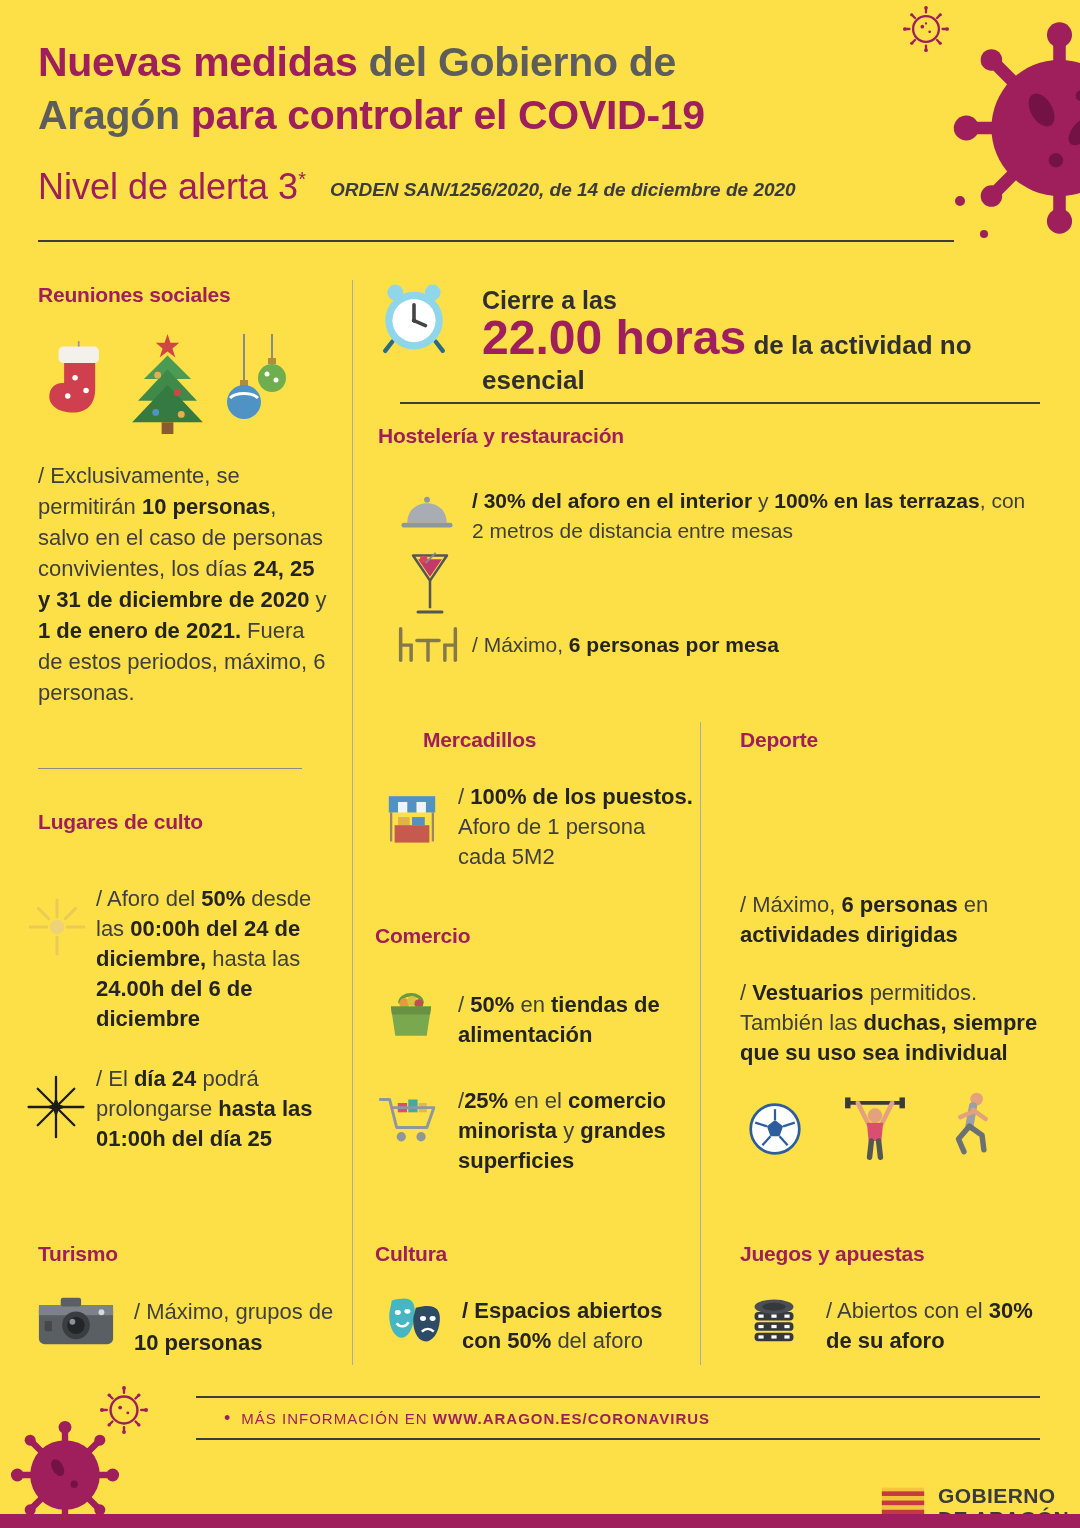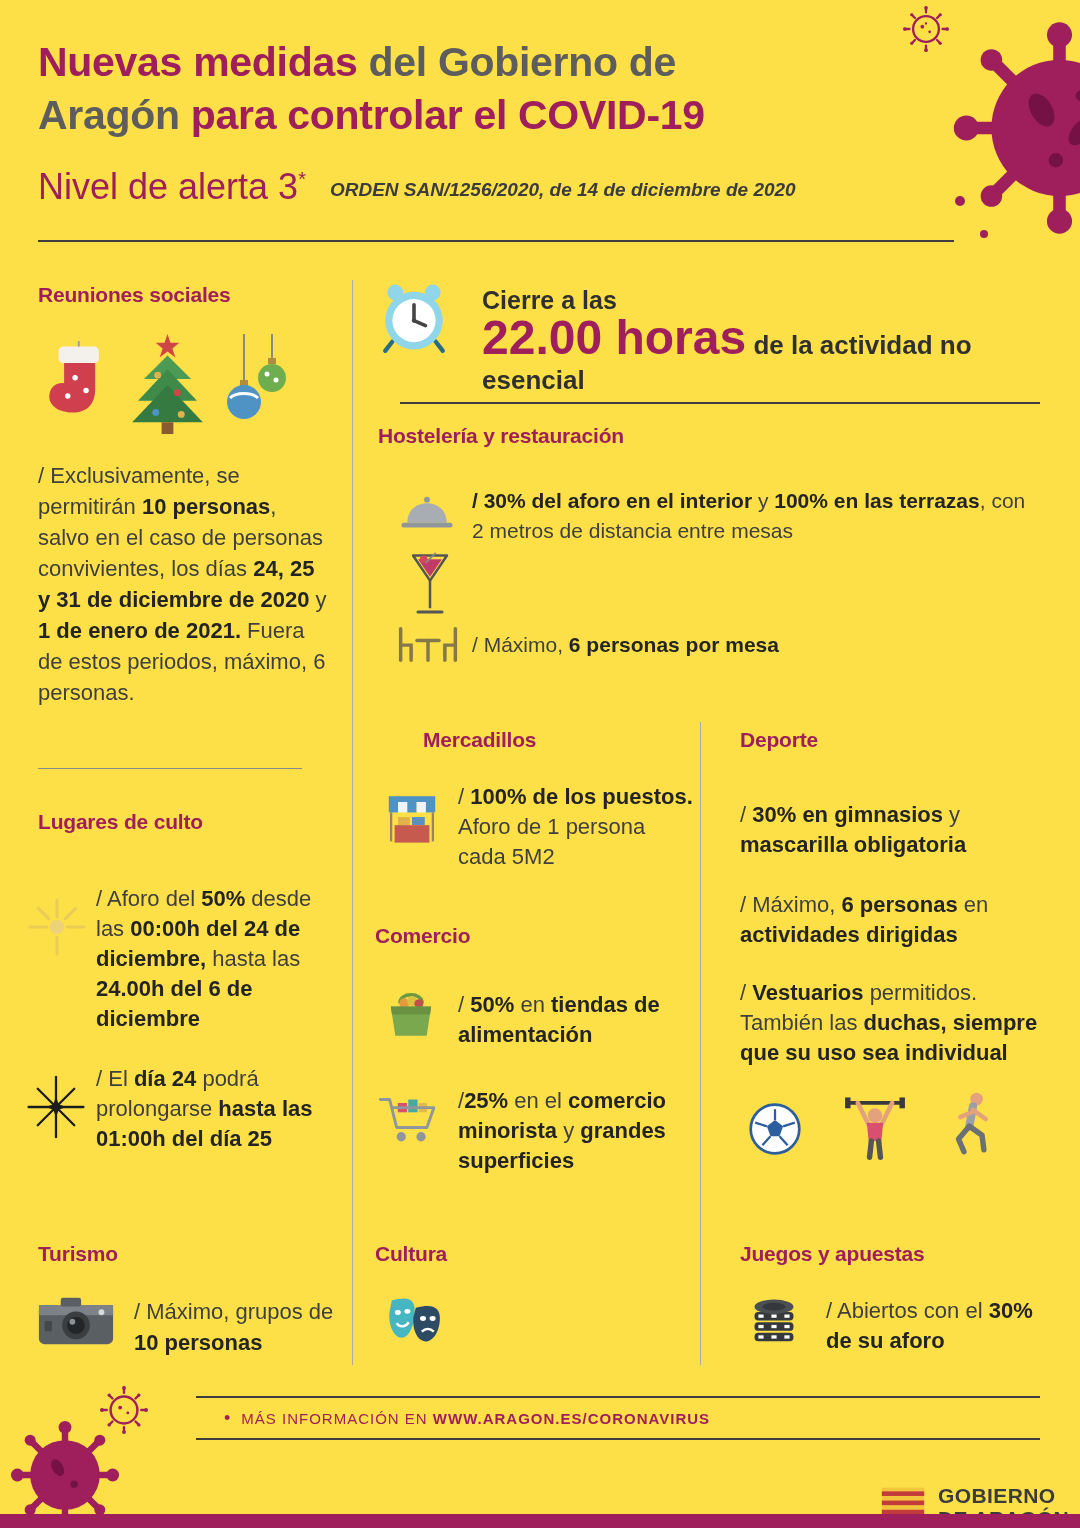--- a/index.html
+++ b/index.html
@@ -300,21 +300,20 @@
         <rect x="52" y="14" width="16" height="22" fill="#47a8a0"></rect>
         <rect x="70" y="20" width="14" height="16" fill="#e0b84e"></rect>
       <path d="M4 14 H20 L32 62 H84 L96 28 H26" fill="none" stroke="#8f969c" stroke-width="5" stroke-linecap="round" stroke-linejoin="round"></path>
       <circle cx="40" cy="78" r="8" fill="#8f969c"></circle>
         <circle cx="74" cy="78" r="8" fill="#8f969c"></circle>
     </svg>
   </div>
   <p class="abs body-text" style="left:458px; top:1086px; width:248px; line-height:30px;"><span>/</span><span class="b">25%</span><span> en el </span><span class="b">comercio minorista</span><span> y </span><span class="b">grandes superficies</span></p>
 
   <h2 class="abs h-section" style="left:740px; top:728px;">Deporte</h2>
-  <p class="abs body-text" style="left:740px; top:800px; width:298px; line-height:30px;"><span>/ </span><span class="b">30% en gimnasios</span><span> y </span><span class="b">mascarilla obligatoria</span></p>
   <p class="abs body-text" style="left:740px; top:890px; width:298px; line-height:30px;"><span>/ Máximo, </span><span class="b">6 personas</span><span> en </span><span class="b">actividades dirigidas</span></p>
   <p class="abs body-text" style="left:740px; top:978px; width:305px; line-height:30px;"><span>/ </span><span class="b">Vestuarios</span><span> permitidos. También las </span><span class="b">duchas, siempre que su uso sea individual</span></p>
 
   <div class="abs" style="left:748px; top:1102px; width:54px; height:54px;">
     <svg viewBox="0 0 60 60">
       <circle cx="30" cy="30" r="27" fill="#ffffff" stroke="#2c5d9c" stroke-width="3"></circle>
       <polygon points="30,20 39,27 35,38 25,38 21,27" fill="#2c5d9c"></polygon>
       <g stroke="#2c5d9c" stroke-width="2.5" fill="none">
         <path d="M30 20 V8"></path>
           <path d="M39 27 L52 23"></path>
@@ -354,20 +353,21 @@
       <path d="M18 10 C48 2 58 8 56 34 C54 58 44 72 34 72 C22 72 12 52 14 30 Z" fill="#45b6c2"></path>
       <ellipse cx="28" cy="30" rx="5" ry="4" fill="#ffffff"></ellipse>
         <ellipse cx="44" cy="28" rx="5" ry="4" fill="#ffffff"></ellipse>
       <path d="M26 48 C32 56 42 54 46 46" stroke="#ffffff" stroke-width="4" fill="none"></path>
       <path d="M58 22 C88 14 100 22 98 44 C96 66 84 80 72 78 C60 76 52 58 54 38 Z" fill="#2e4b66"></path>
       <ellipse cx="70" cy="40" rx="5" ry="4" fill="#ffffff"></ellipse>
         <ellipse cx="86" cy="40" rx="5" ry="4" fill="#ffffff"></ellipse>
       <path d="M68 62 C74 56 82 56 88 62" stroke="#ffffff" stroke-width="4" fill="none"></path>
     </svg>
   </div>
+  <p class="abs body-text" style="left:462px; top:1296px; width:240px; line-height:30px;"><span class="b">/ Espacios abiertos con 50%</span><span> del aforo</span></p>
 
   <h2 class="abs h-section" style="left:740px; top:1242px;">Juegos y apuestas</h2>
   <div class="abs" style="left:748px; top:1290px; width:52px; height:64px;">
     <svg viewBox="0 0 80 95">
       <g fill="#35393c">
         <rect x="10" y="64" width="60" height="13" rx="6"></rect>
         <rect x="10" y="48" width="60" height="13" rx="6"></rect>
         <rect x="10" y="32" width="60" height="13" rx="6"></rect>
       </g>
       <ellipse cx="40" cy="24" rx="30" ry="11" fill="#4a4f53"></ellipse>

